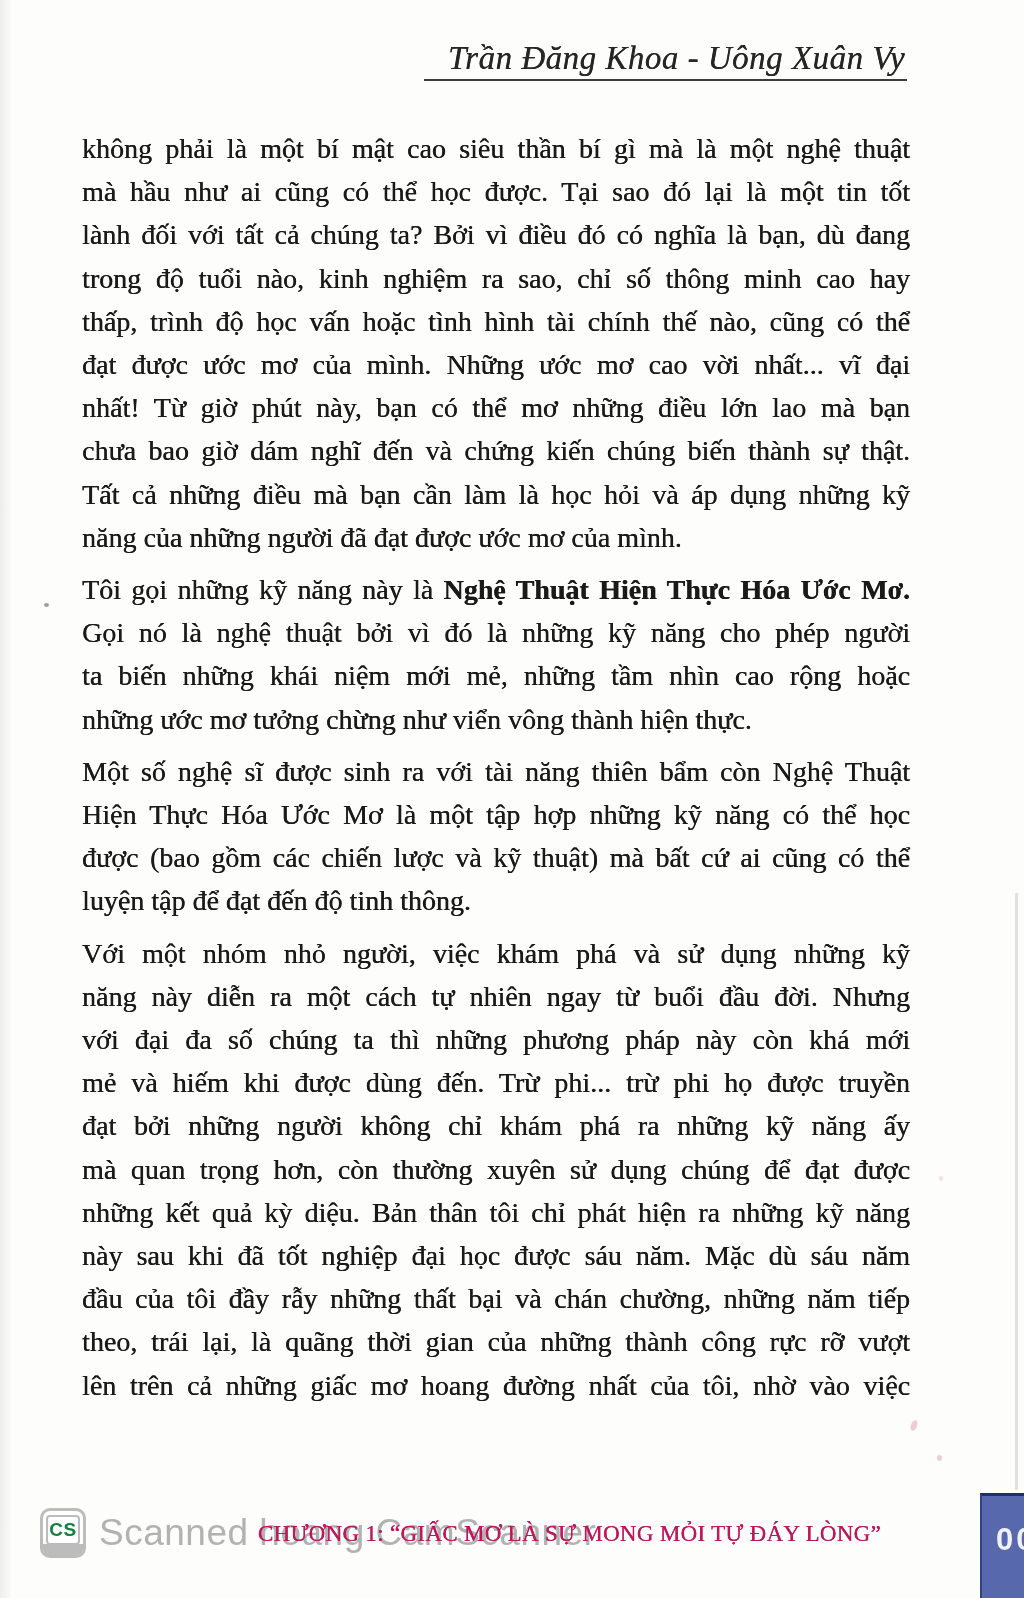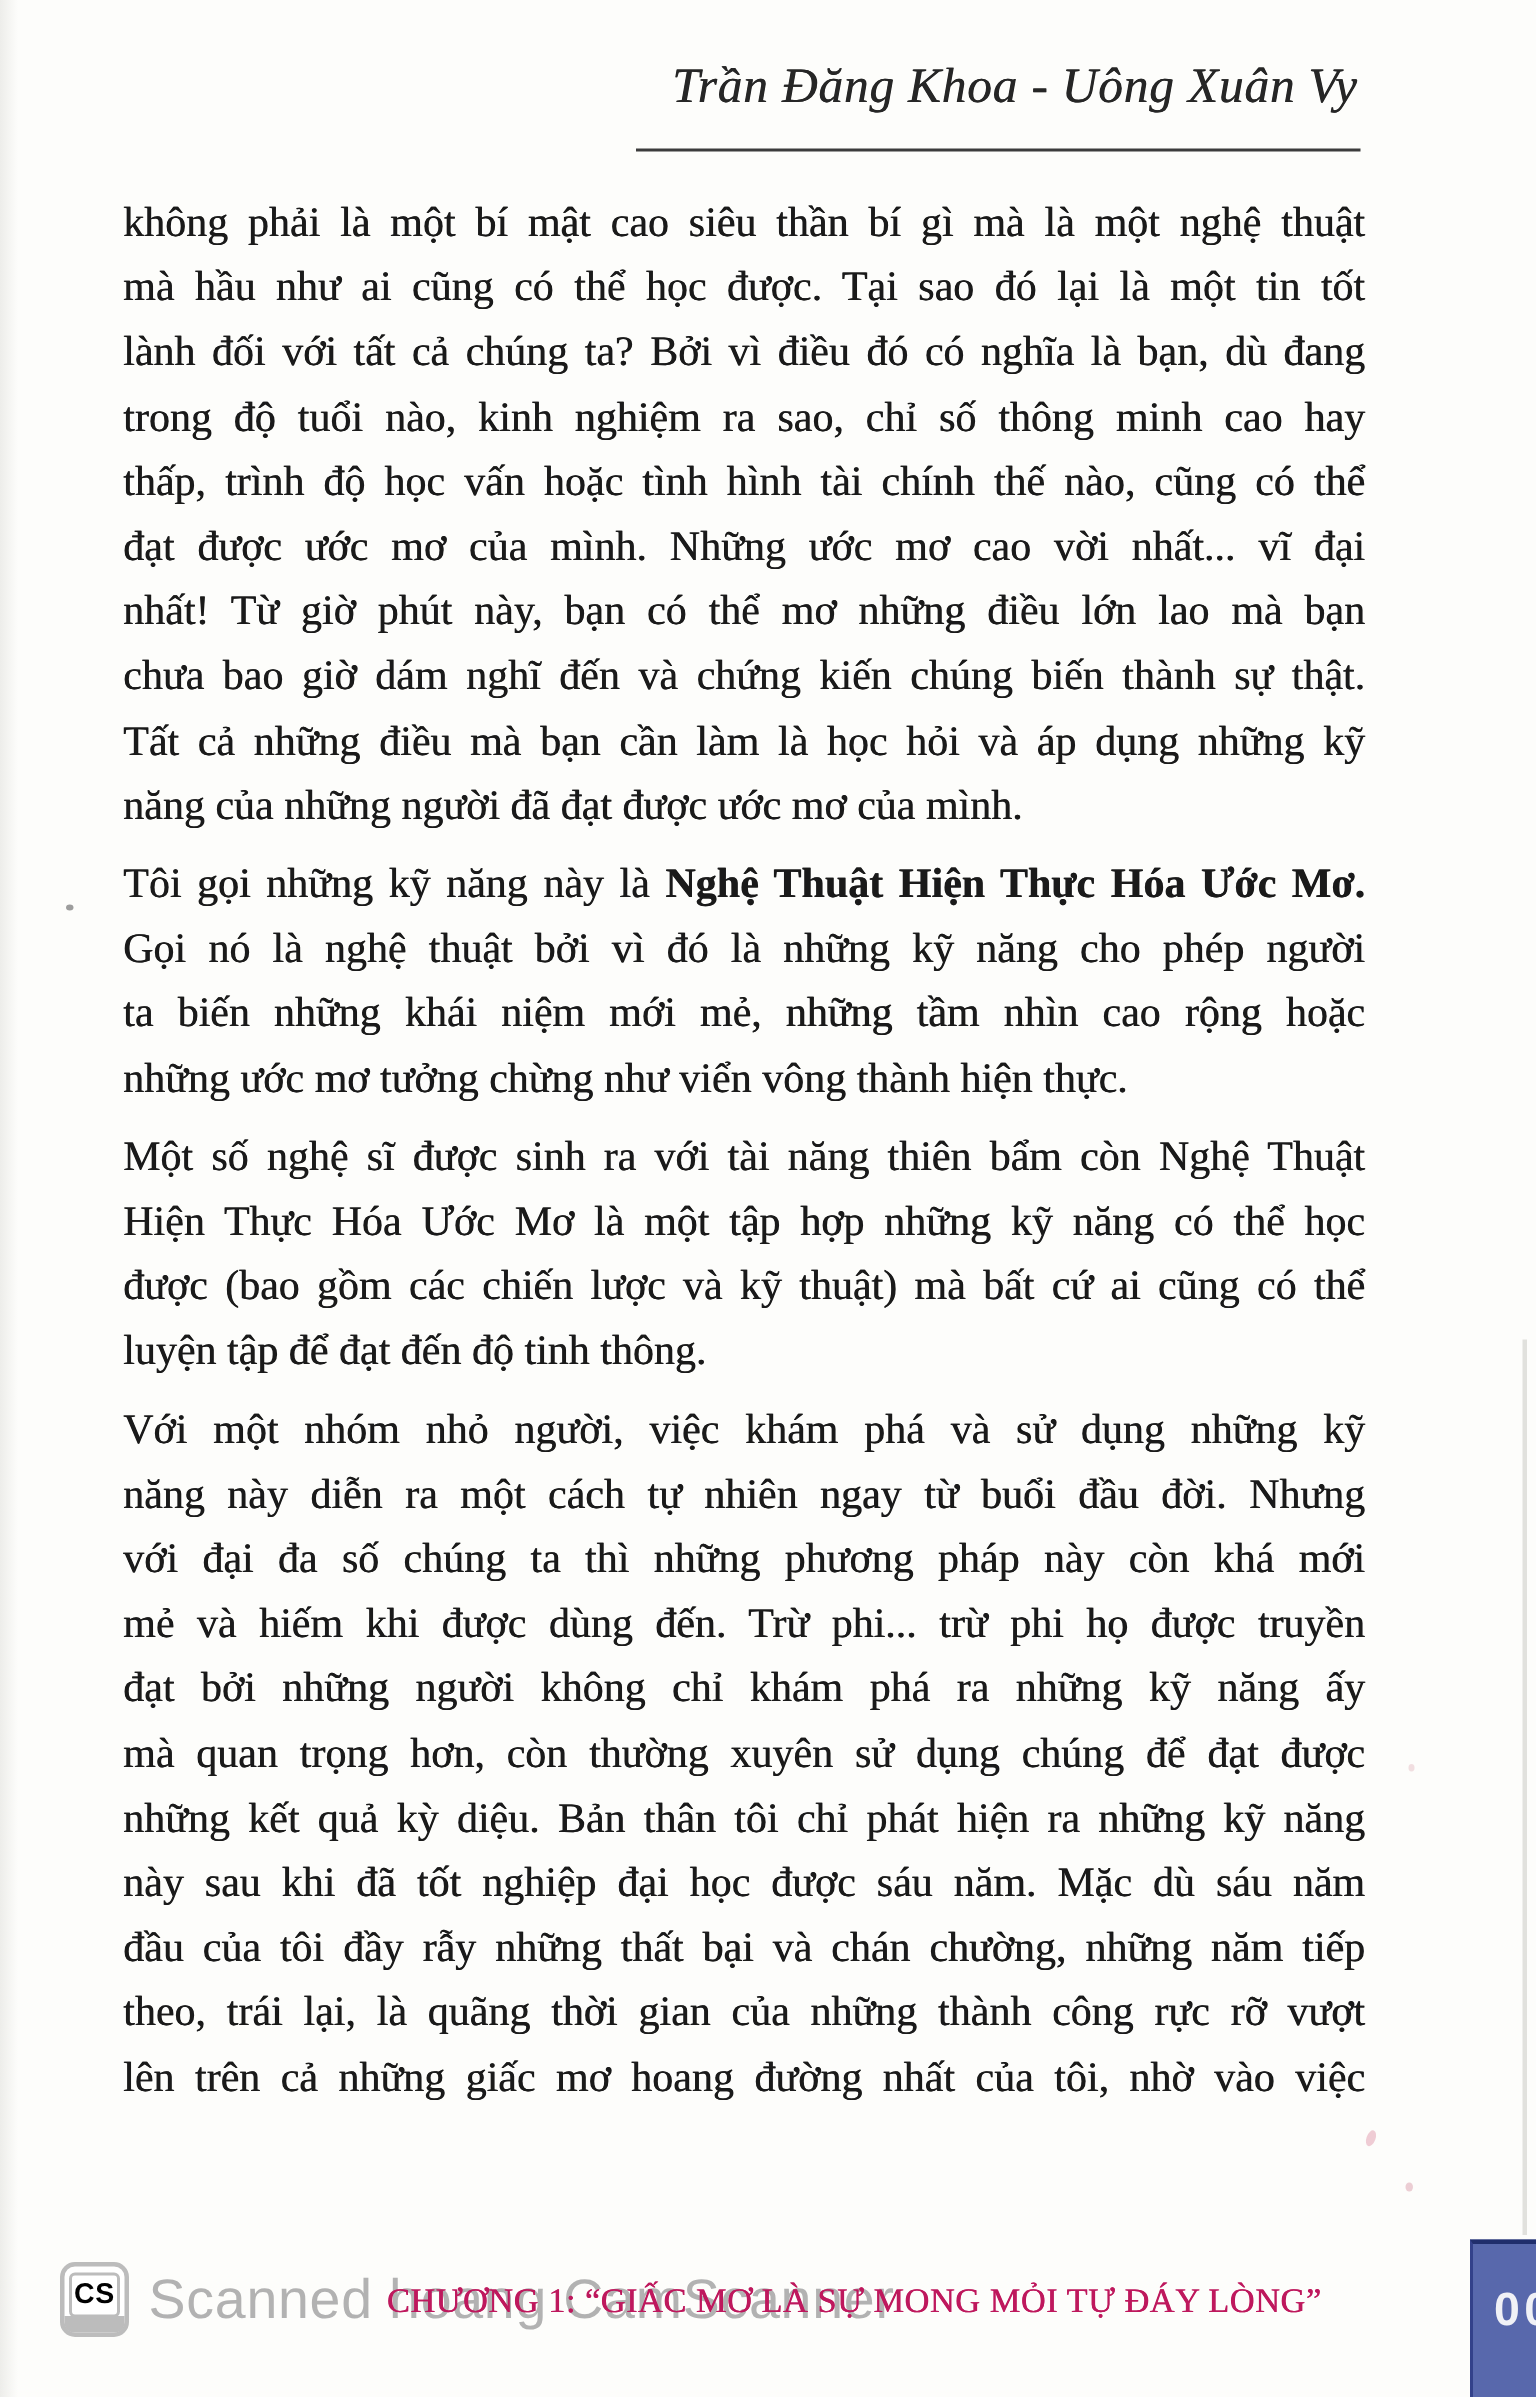--- a/index.html
+++ b/index.html
@@ -16,21 +16,21 @@
   .edge-right-line{position:absolute;left:1015px;top:893px;width:3px;height:597px;
     background:#d9d9d6;opacity:.8;}
   
   .header{position:absolute;top:40px;right:117px;text-align:right;}
   .author{
     display:inline-block;
     font-style:italic;
     font-size:33px;
     color:#262626;
     letter-spacing:.5px;
-    padding:0 2px 22px 24px;
+    padding:0 2px 2px 24px;
     border-bottom:2.5px solid #3c3c3c;
     text-shadow:.3px 0 0 currentColor;
   }
   
   .body-text{
     position:absolute;
     left:82px;top:127px;
     width:828px;
     font-size:28px;
     line-height:43.2px;
@@ -92,21 +92,21 @@
     box-sizing:border-box;
     flex:0 0 auto;
   }
   .cs-logo .cs-letters{
     position:absolute;
     left:3px;top:4px;right:3px;height:26px;
     border:2.5px solid #bcbcbc;
     border-radius:4px;
     display:flex;align-items:center;justify-content:center;
     font-family:"Liberation Sans","DejaVu Sans",sans-serif;
-    font-weight:bold;font-size:19px;color:#000000;
+    font-weight:bold;font-size:19px;color:#15803d;
     letter-spacing:.5px;
   }
   .cs-logo .cs-base{
     position:absolute;
     left:0;right:0;bottom:0;height:11px;
     background:#bcbcbc;
     border-radius:0 0 6px 6px;
   }
   .wm-text{
     font-family:"Liberation Sans","DejaVu Sans",sans-serif;

